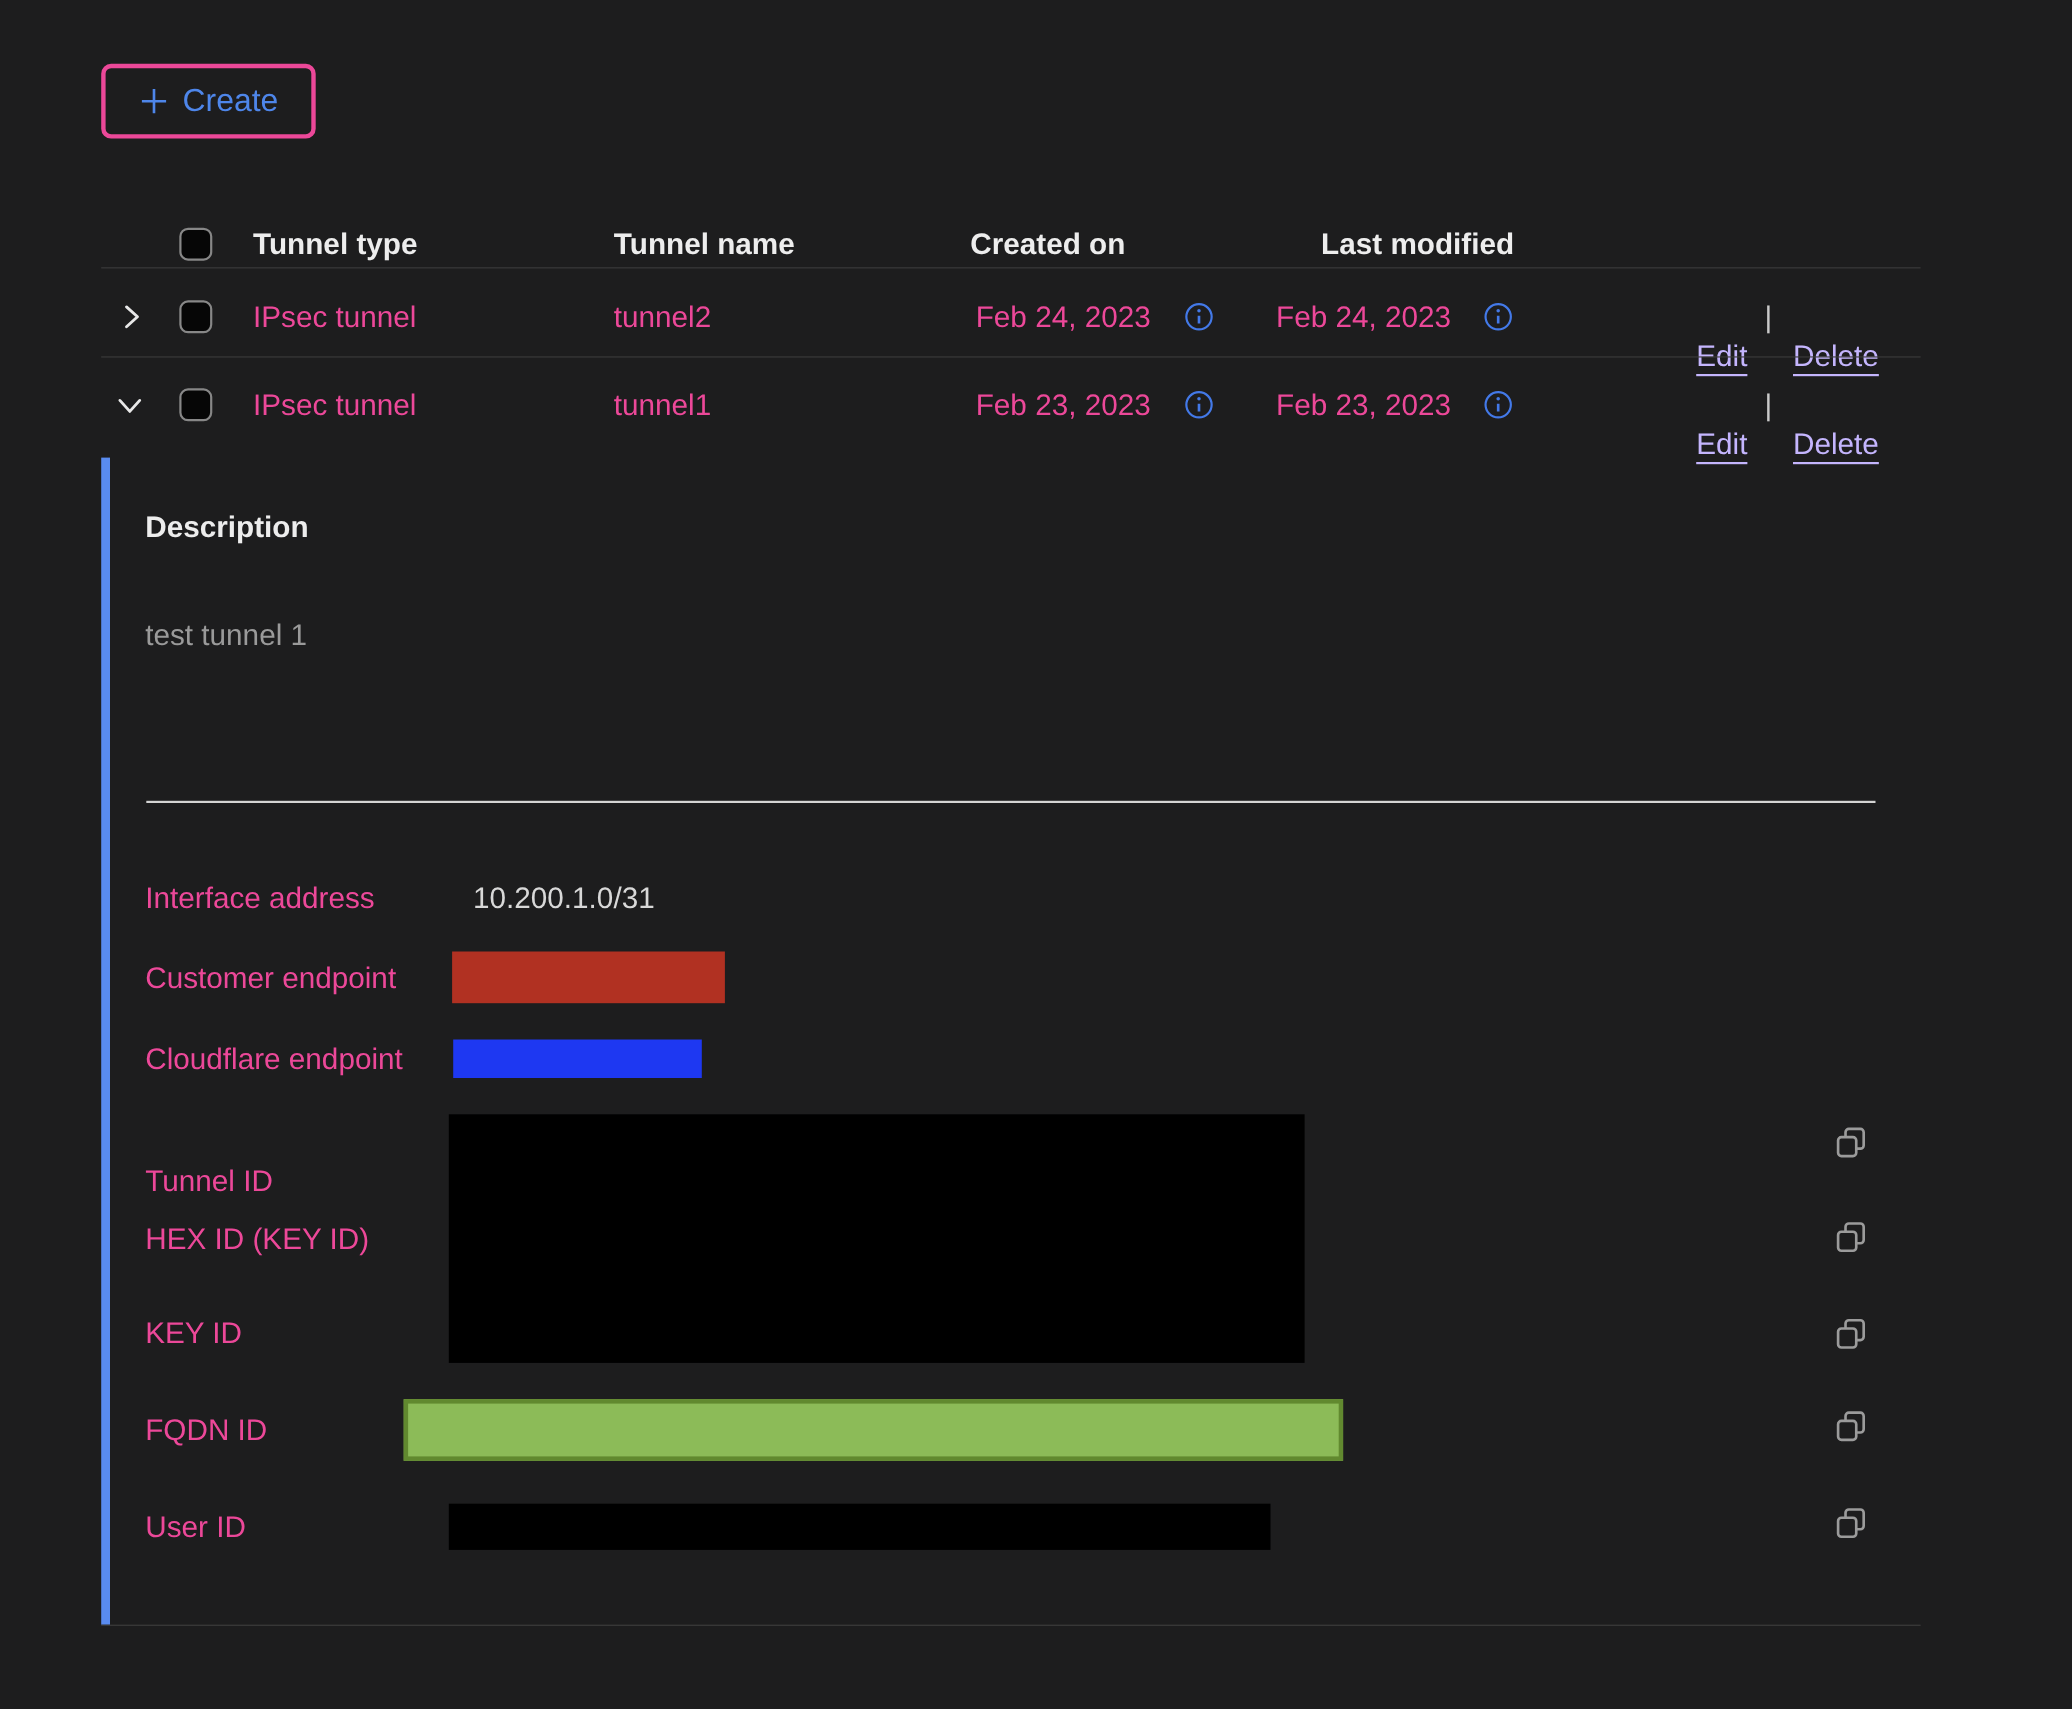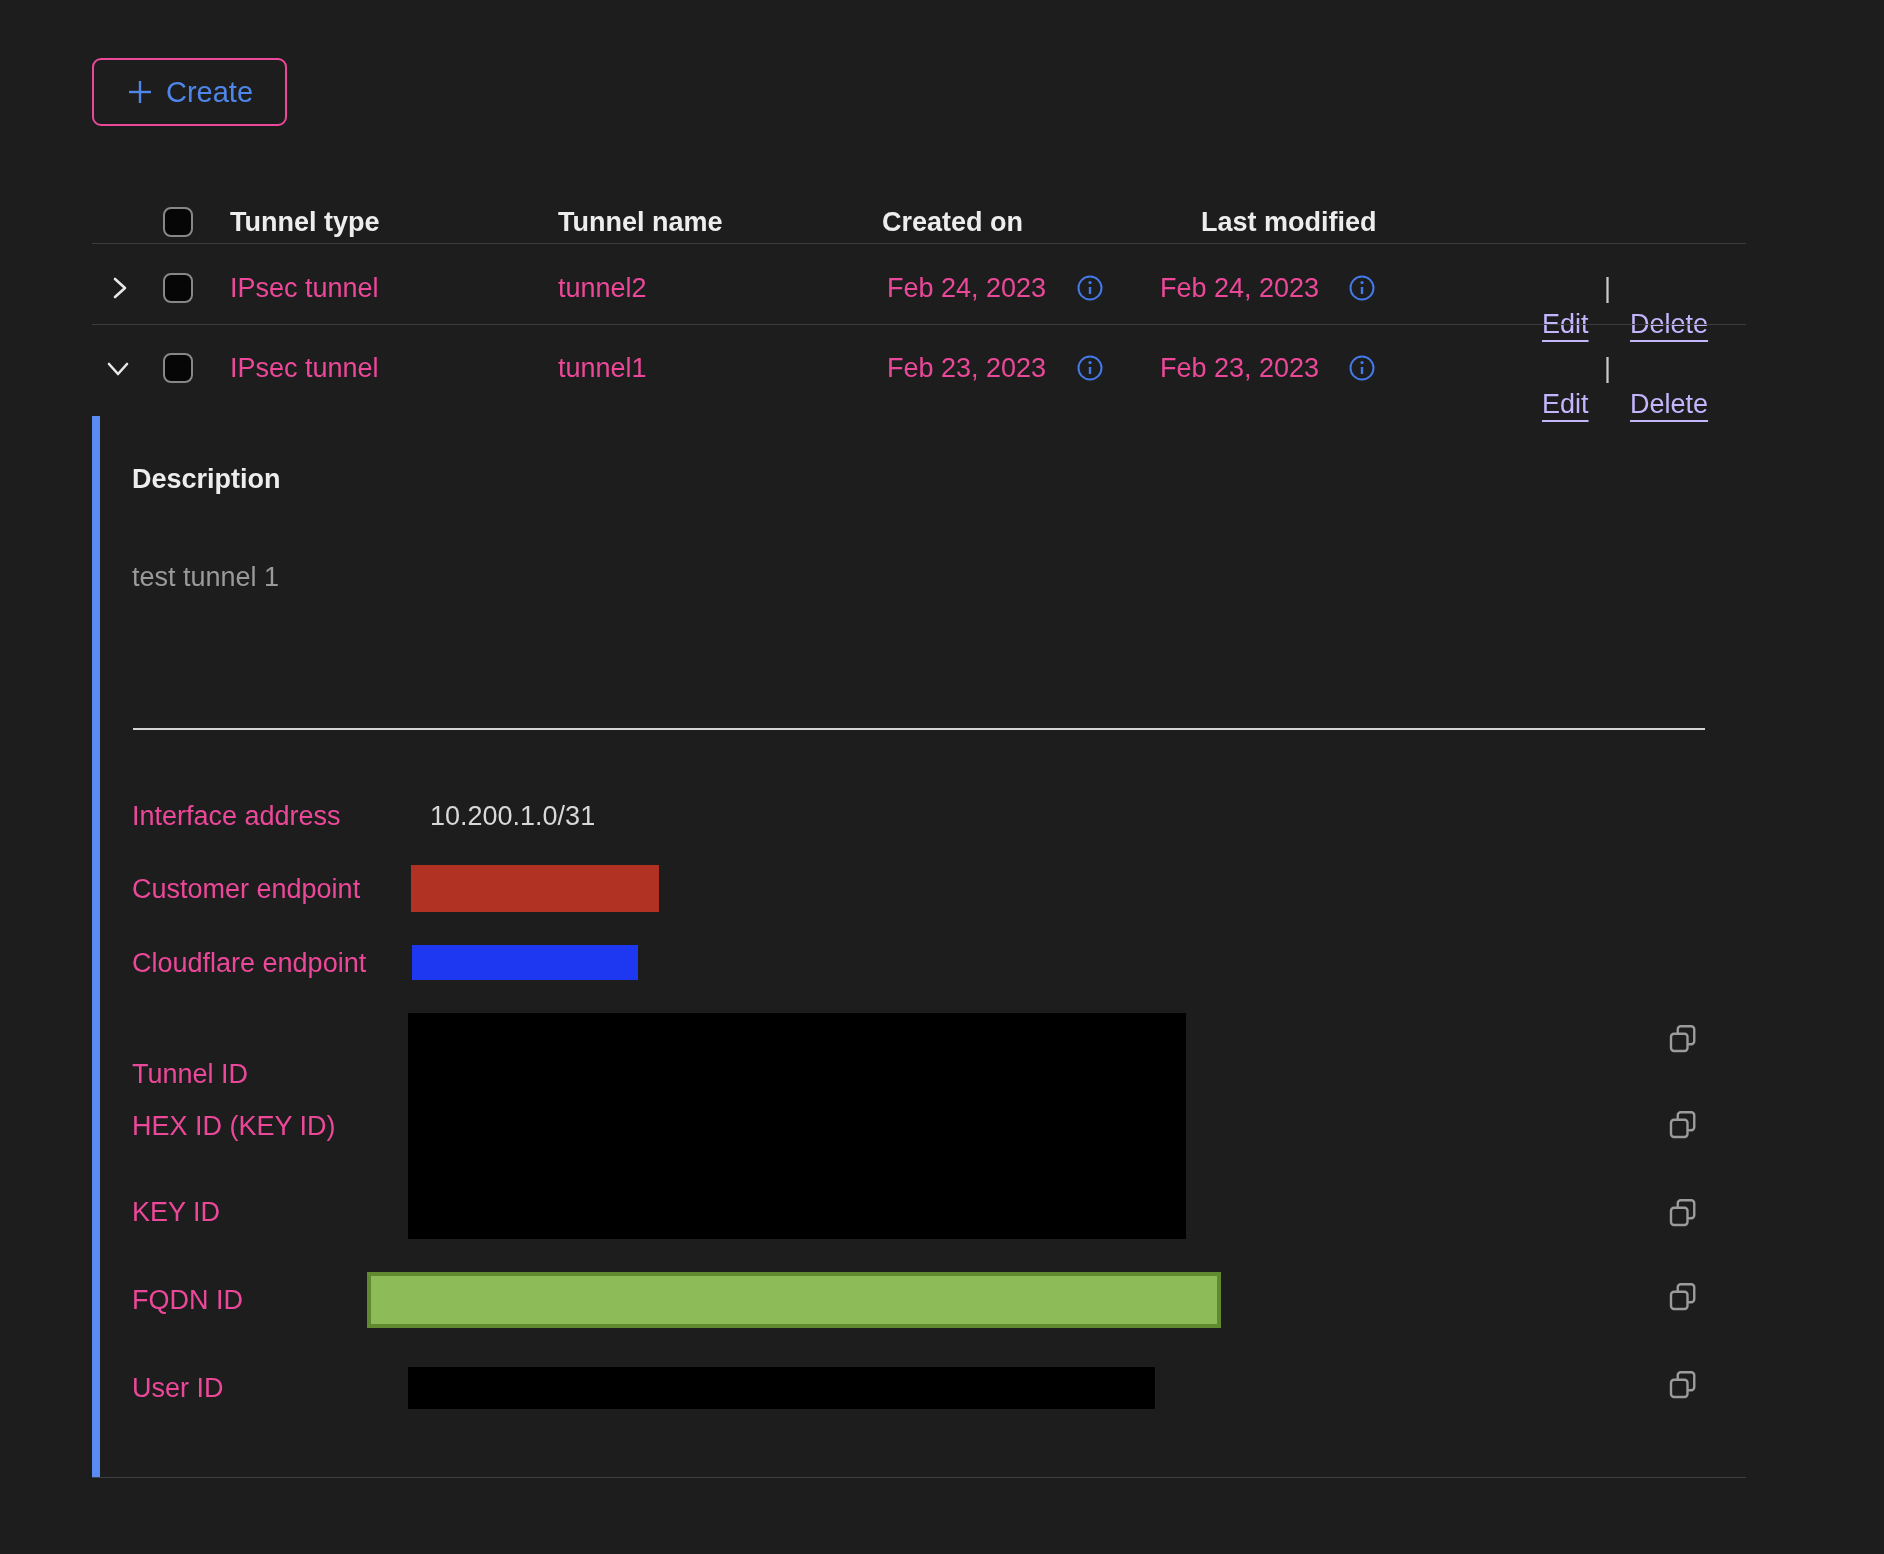--- a/index.html
+++ b/index.html
@@ -11,21 +11,21 @@
     color:#e8e8e8;
     overflow:hidden;
   }
   .abs{position:absolute;}
   .txt{font-size:27px;line-height:30px;color:#ec4899;white-space:nowrap;}
   .hdr{font-weight:700;color:#ededed;}
   .muted{color:#9a9a9a;}
   .value{color:#d8d8d8;}
   .btn-outline{
     display:flex;align-items:center;justify-content:center;gap:12px;
-    border:2px solid #ec4899;border-radius:9px;
+    border:4px solid #ec4899;border-radius:9px;
     color:#4e86ea;background:transparent;
     font-family:"Liberation Sans", sans-serif;
     font-size:29px;cursor:pointer;box-sizing:border-box;
   }
   .divider{background:#3d3d3d;height:1px;}
   .divider-light{background:#d4d4d4;height:2px;}
   .checkbox{
     width:30px;height:30px;box-sizing:border-box;
     border:2px solid #878787;border-radius:8px;background:#060606;cursor:pointer;
   }

